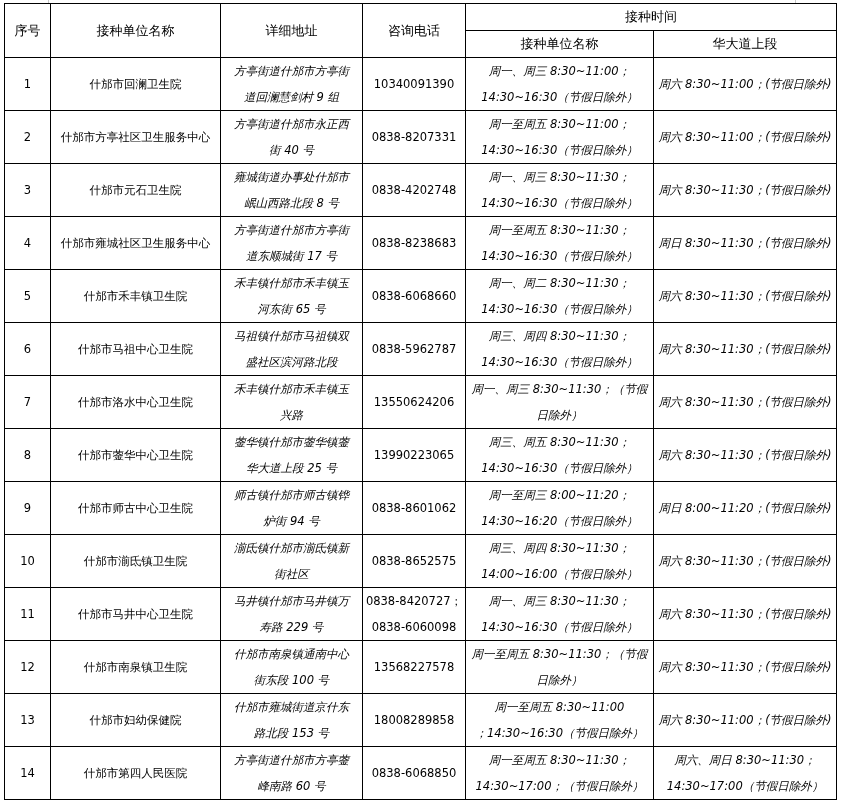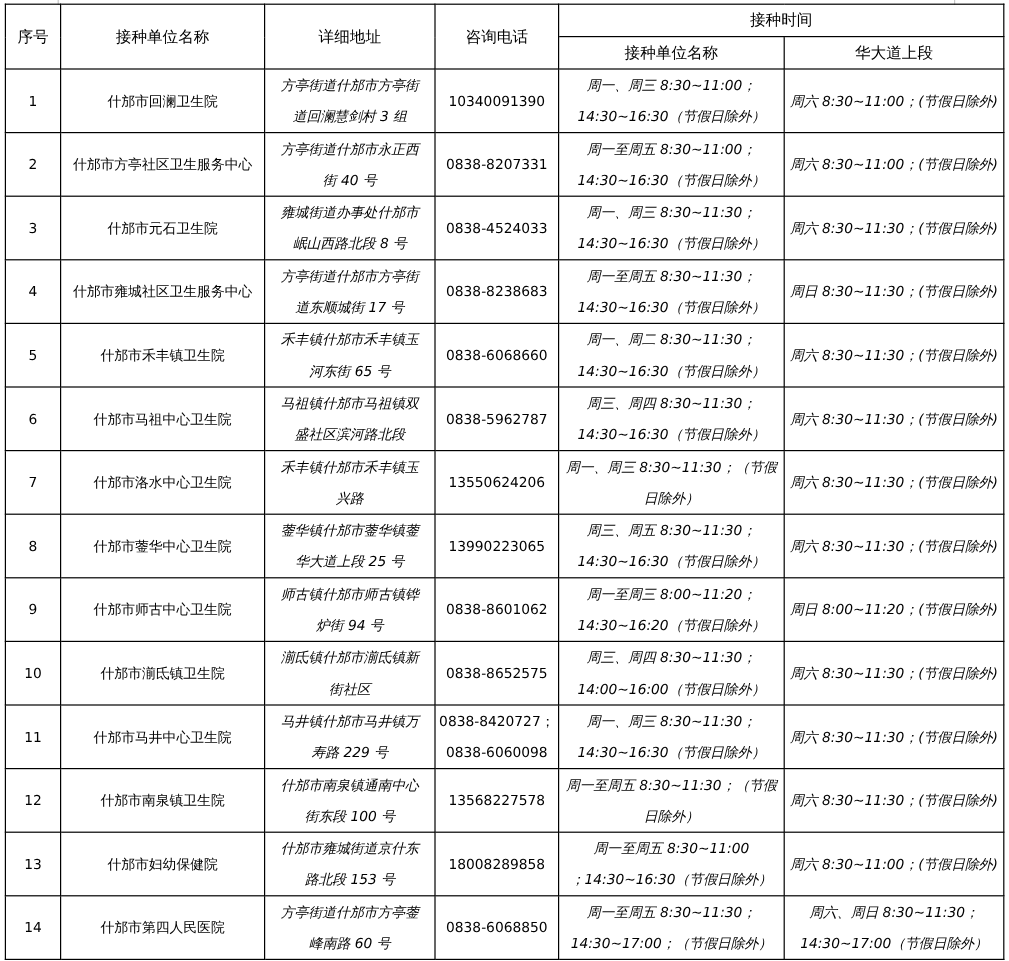--- a/index.html
+++ b/index.html
@@ -45,21 +45,21 @@
       <th>接种单位名称</th>
       <th>华大道上段</th>
     </tr>
   </thead>
   <tbody id="tbody">
       <tr>
         <td class="num">1</td>
         <td class="name">什邡市回澜卫生院</td>
         <td class="addr">
           <span class="cell-line">方亭街道什邡市方亭街</span>
-          <span class="cell-line">道回澜慧剑村 3 组</span>
+          <span class="cell-line">道回澜慧剑村 9 组</span>
         </td>
         <td class="phone">
           <span class="cell-line">10340091390</span>
         </td>
         <td class="wd">
           <span class="cell-line">周一、周三 8:30~11:00；</span>
           <span class="cell-line">14:30~16:30（节假日除外）</span>
         </td>
         <td class="we">
           <span class="cell-line">周六 8:30~11:00；(节假日除外)</span>
@@ -84,21 +84,21 @@
         </td>
       </tr>
       <tr>
         <td class="num">3</td>
         <td class="name">什邡市元石卫生院</td>
         <td class="addr">
           <span class="cell-line">雍城街道办事处什邡市</span>
           <span class="cell-line">岷山西路北段 8 号</span>
         </td>
         <td class="phone">
-          <span class="cell-line">0838-4524033</span>
+          <span class="cell-line">0838-4202748</span>
         </td>
         <td class="wd">
           <span class="cell-line">周一、周三 8:30~11:30；</span>
           <span class="cell-line">14:30~16:30（节假日除外）</span>
         </td>
         <td class="we">
           <span class="cell-line">周六 8:30~11:30；(节假日除外)</span>
         </td>
       </tr>
       <tr>

